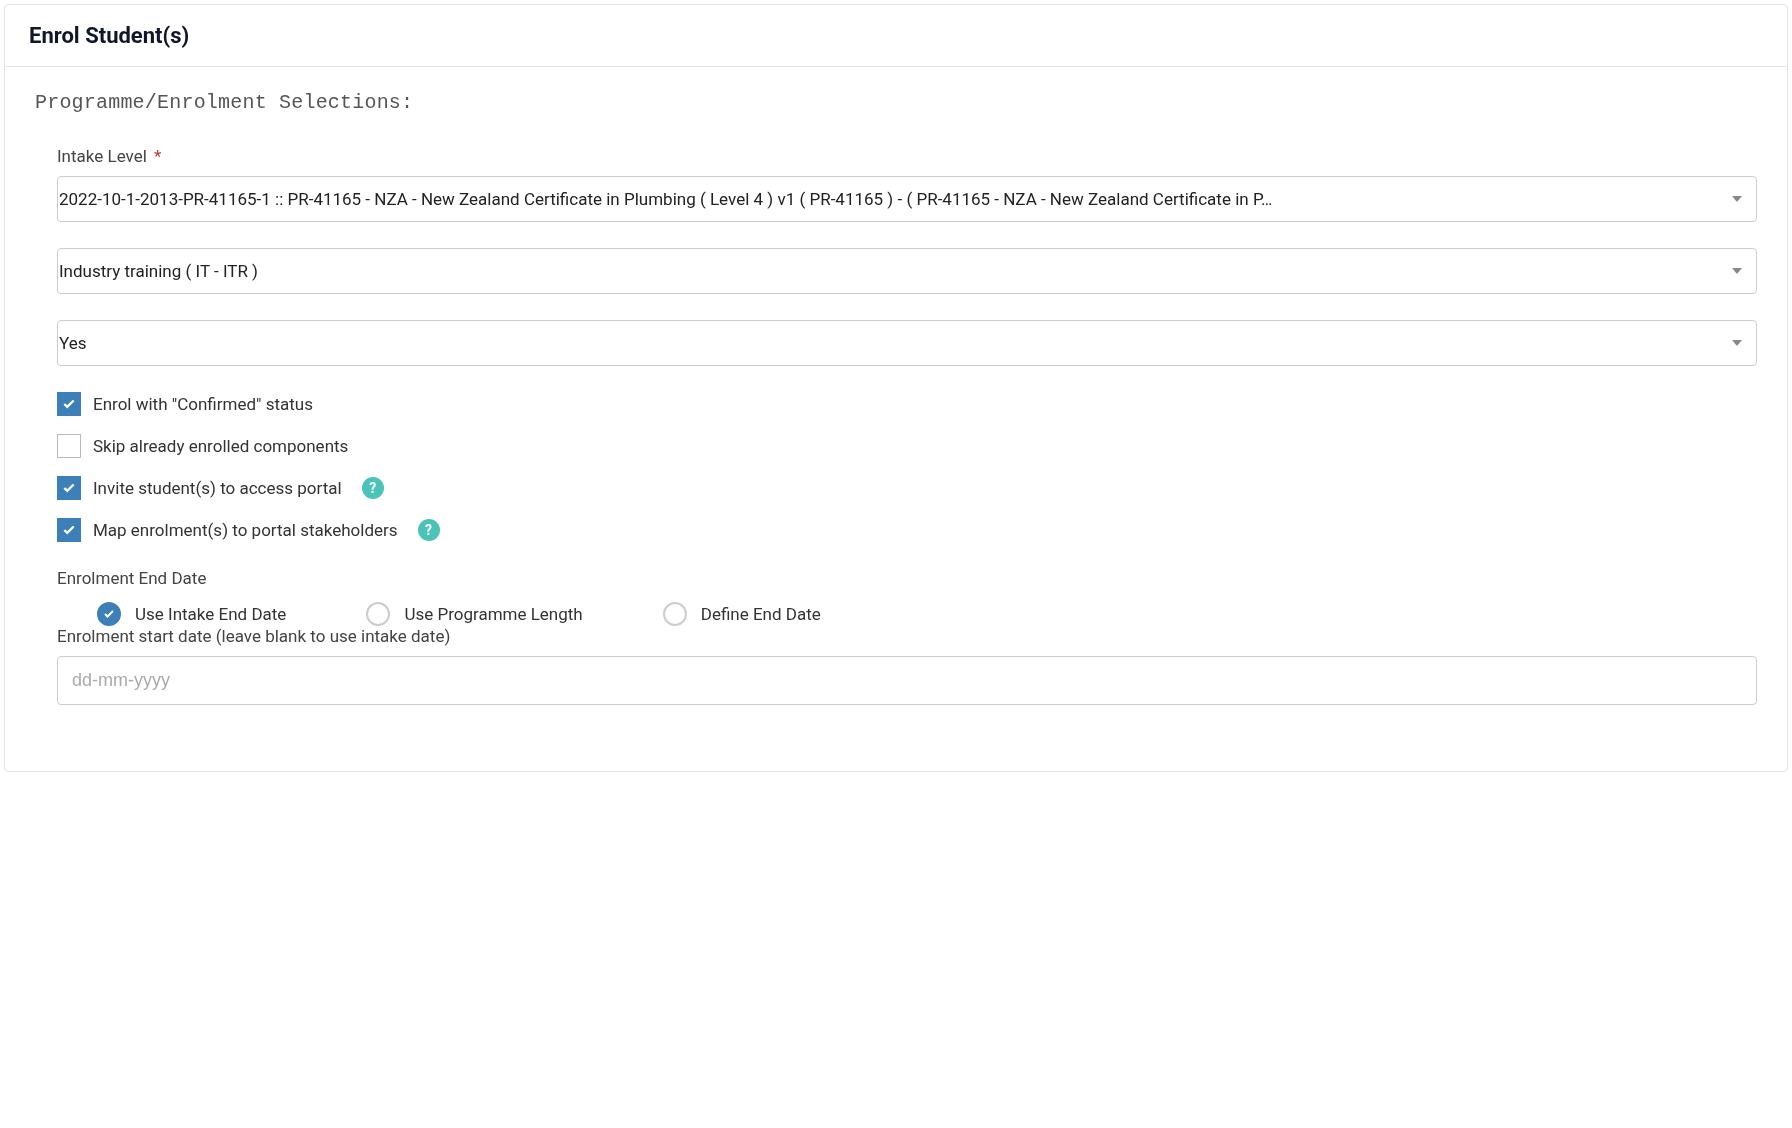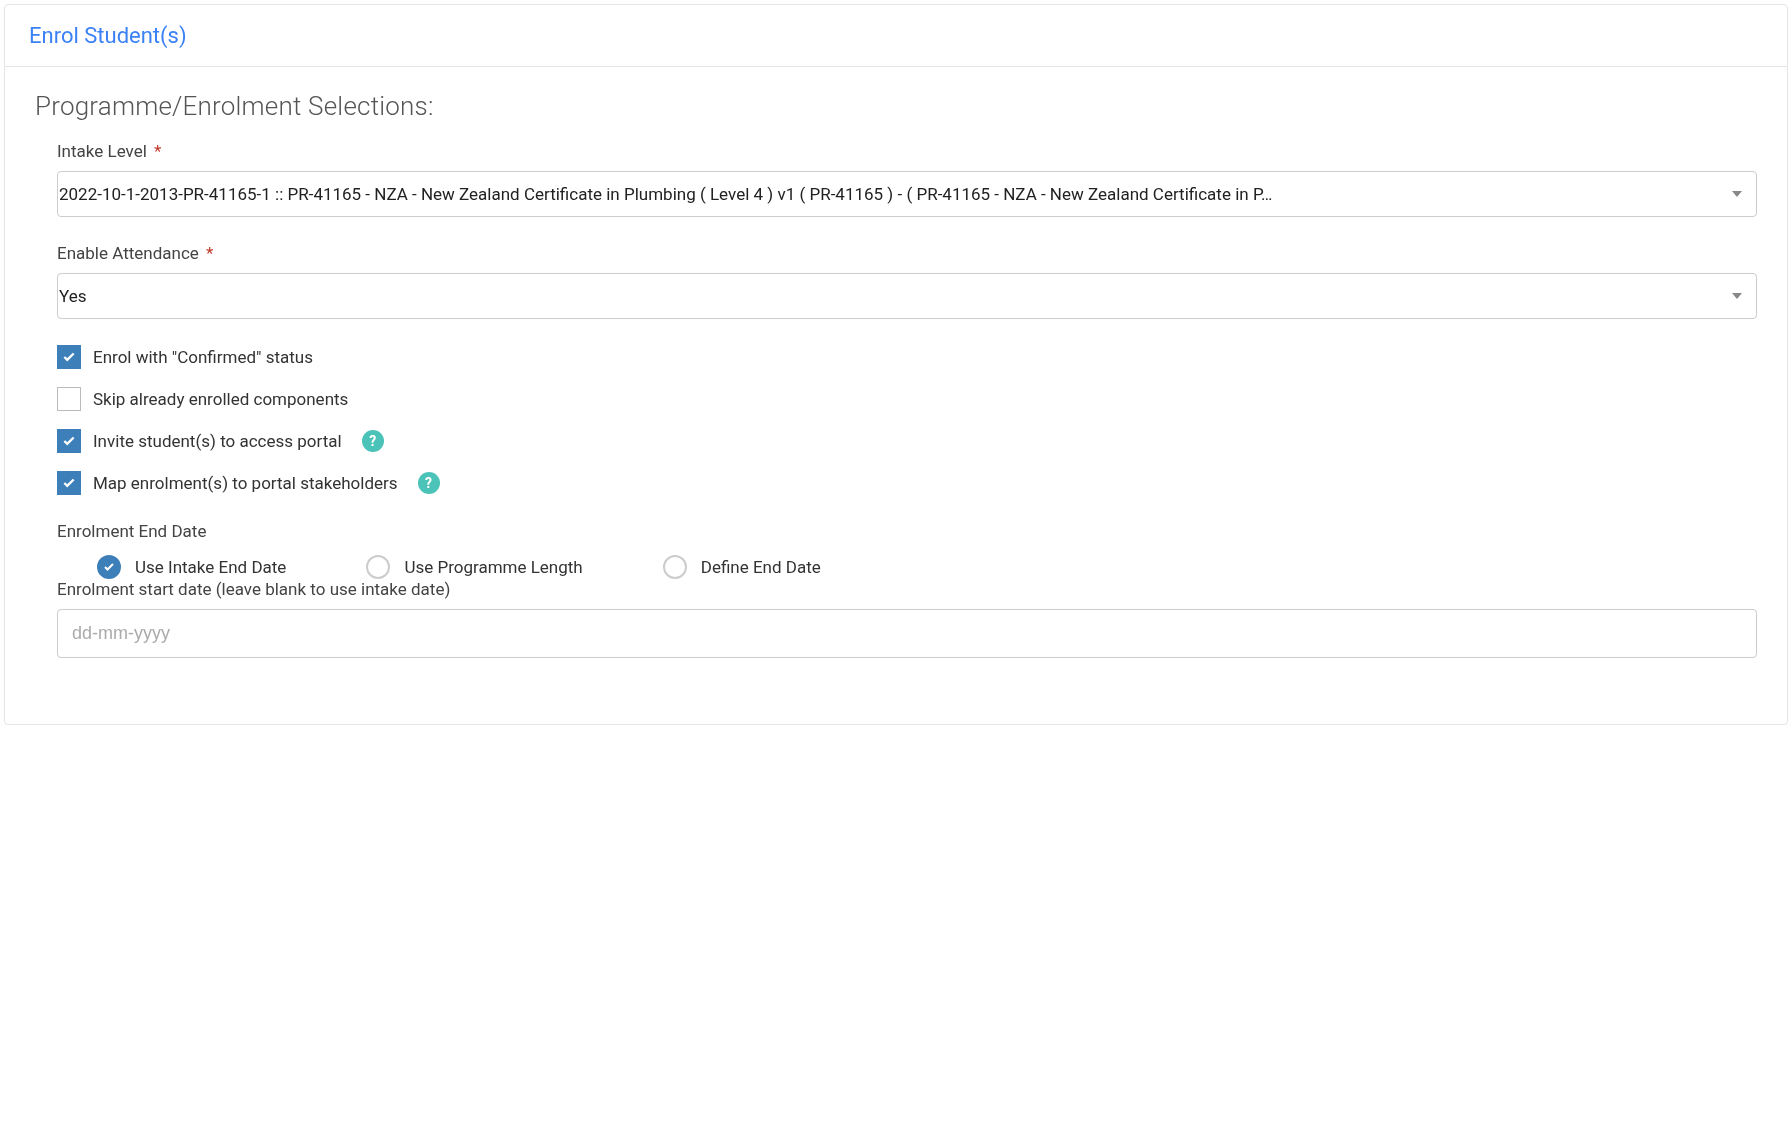--- a/index.html
+++ b/index.html
@@ -13,32 +13,33 @@
     border-radius: 4px;
     margin: 4px;
     background: #fff;
   }
   .card-header {
     padding: 18px 24px;
     border-bottom: 1px solid #e5e5e5;
   }
   .card-header h2 {
     font-size: 22px;
-    font-weight: 400;
-    color: #3b82f6;
+    font-weight: 700;
+    color: #0f172a;
   }
   .card-body {
     padding: 24px 30px 40px 30px;
   }
   .section-title {
-    font-size: 26px;
+    font-size: 20px;
     font-weight: 300;
     color: #555;
-    margin-bottom: 20px;
+    margin-bottom: 32px;
     letter-spacing: 0.2px;
+    font-family: Liberation Mono, monospace;
   }
   .form-group {
     margin-bottom: 26px;
     padding-left: 22px;
   }
   .form-label {
     display: block;
     font-size: 17px;
     color: #444;
     margin-bottom: 10px;
@@ -171,27 +172,27 @@
         <span>Intake Level</span>
         <span class="required-star">*</span>
       </label>
       <div class="select-like">
         <span>2022-10-1-2013-PR-41165-1 :: PR-41165 - NZA - New Zealand Certificate in Plumbing ( Level 4 ) v1 ( PR-41165 ) - ( PR-41165 - NZA - New Zealand Certificate in P…</span>
         <span class="caret"></span>
       </div>
     </div>
 
     <div class="form-group">
-    </div>
-
-    <div class="form-group">
-      <label class="form-label">
-        <span>Enable Attendance</span>
-        <span class="required-star">*</span>
-      </label>
+      <div class="select-like">
+        <span>Industry training ( IT - ITR )</span>
+        <span class="caret"></span>
+      </div>
+    </div>
+
+    <div class="form-group">
       <div class="select-like">
         <span>Yes</span>
         <span class="caret"></span>
       </div>
     </div>
 
     <div class="checkbox-block">
       <div class="checkbox-row">
         <span class="checkbox checked">
           <svg width="14" height="14" viewBox="0 0 24 24">

